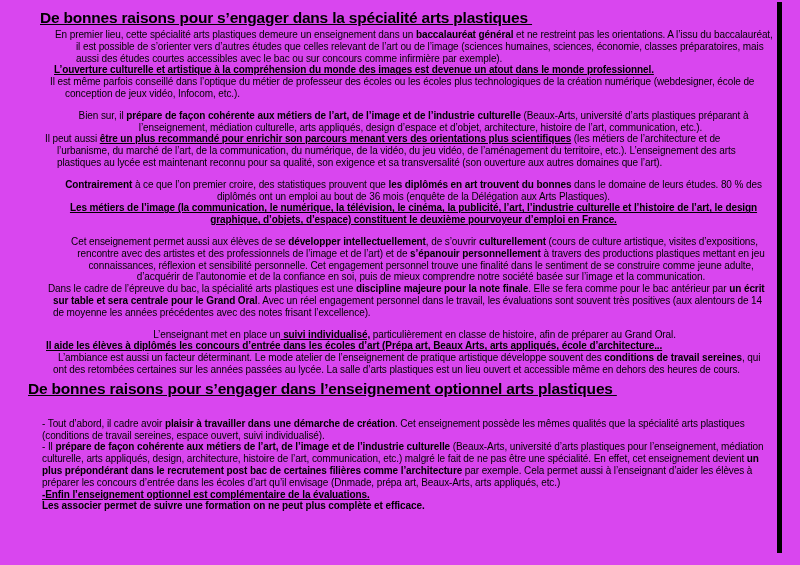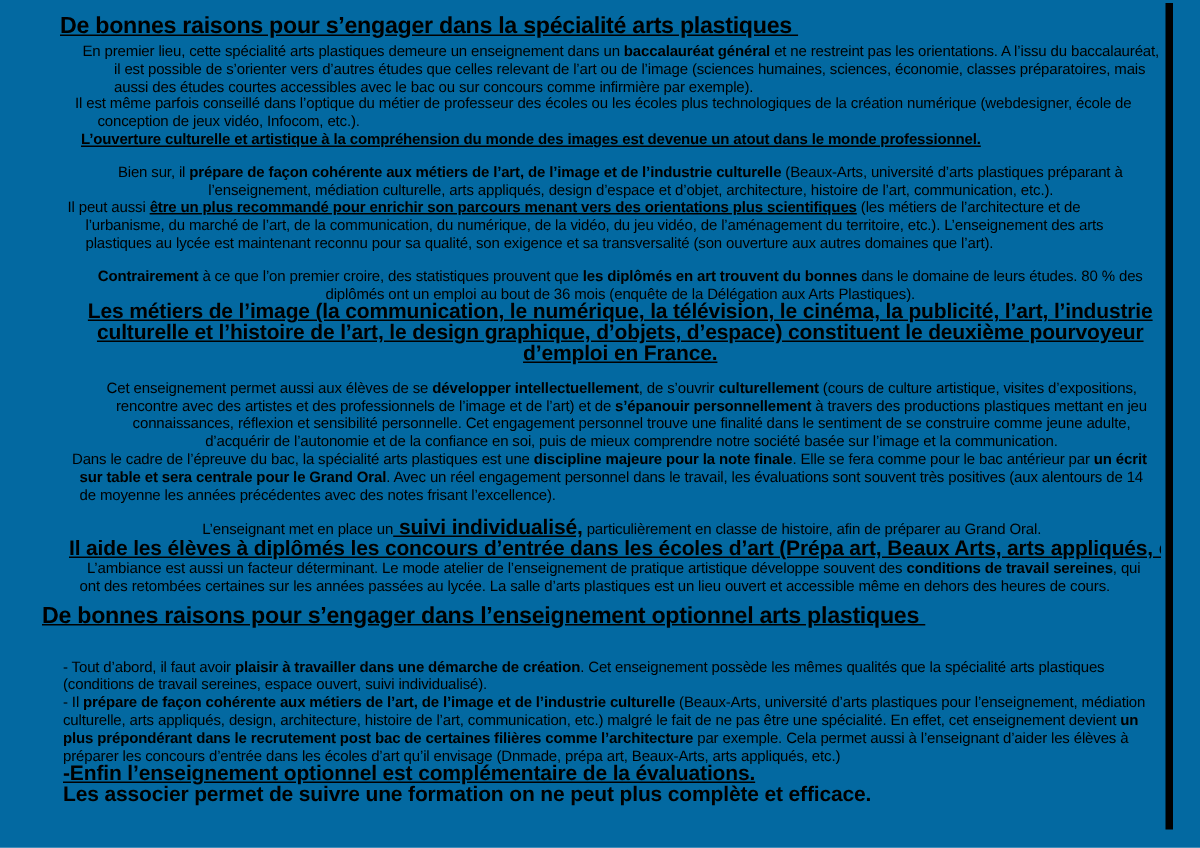--- a/index.html
+++ b/index.html
@@ -20,50 +20,50 @@
   .p-f{margin-left:53px;text-indent:-5px;}
   .p-g{margin-left:70px;text-indent:-15px;}
   .p-callout2{margin-left:46px;}
   .p-h{margin-left:53px;text-indent:5px;}
   .p-flush{margin-left:42px;}
   .p-nowrap{white-space:nowrap;overflow:hidden;}
   .gap-sm{margin-top:10px;text-align:center;}
   .gap-lg{margin-top:20px;}
   .b{font-weight:bold;}
   .u{text-decoration:underline;}
-  .lg{font-size:14px;}
+  .lg{font-size:10px;}
   .vbar{position:absolute;left:777px;top:2px;width:5px;height:551px;background:#000000;}
 </style>
 </head>
 <body>
 
-<div class="page" style="background: #0369a1; color: rgb(0, 0, 0);">
+<div class="page" style="background: #d946ef; color: rgb(0, 0, 0);">
 
   <section>
     <h1 class="title title-1">De bonnes raisons pour s’engager dans la spécialité arts plastiques </h1>
     <div class="section-body">
         <div class="p p-a"><span>En premier lieu, cette spécialité arts plastiques demeure un enseignement dans un </span><span class="b">baccalauréat général</span><span> et ne restreint pas les orientations. A l’issu du baccalauréat, il est possible de s’orienter vers d’autres études que celles relevant de l’art ou de l’image (sciences humaines, sciences, économie, classes préparatoires, mais aussi des études courtes accessibles avec le bac ou sur concours comme infirmière par exemple).</span></div>
+        <div class="p p-callout"><span class="b u">L’ouverture culturelle et artistique à la compréhension du monde des images est devenue un atout dans le monde professionnel.</span></div>
         <div class="p p-b"><span>Il est même parfois conseillé dans l’optique du métier de professeur des écoles ou les écoles plus technologiques de la création numérique (webdesigner, école de conception de jeux vidéo, Infocom, etc.).</span></div>
-        <div class="p p-callout"><span class="b u">L’ouverture culturelle et artistique à la compréhension du monde des images est devenue un atout dans le monde professionnel.</span></div>
         <div class="p p-c gap-sm"><span>Bien sur, il </span><span class="b">prépare de façon cohérente aux métiers de l’art, de l’image et de l’industrie culturelle</span><span> (Beaux-Arts, université d’arts plastiques préparant à l’enseignement, médiation culturelle, arts appliqués, design d’espace et d’objet, architecture, histoire de l’art, communication, etc.).</span></div>
         <div class="p p-d"><span>Il peut aussi </span><span class="b u">être un plus recommandé pour enrichir son parcours menant vers des orientations plus scientifiques</span><span> (les métiers de l’architecture et de l’urbanisme, du marché de l’art, de la communication, du numérique, de la vidéo, du jeu vidéo, de l’aménagement du territoire, etc.). L’enseignement des arts plastiques au lycée est maintenant reconnu pour sa qualité, son exigence et sa transversalité (son ouverture aux autres domaines que l’art).</span></div>
         <div class="p p-center gap-sm"><span class="b">Contrairement</span><span> à ce que l’on premier croire, des statistiques prouvent que </span><span class="b">les diplômés en art trouvent du bonnes</span><span> dans le domaine de leurs études. 80 % des diplômés ont un emploi au bout de 36 mois (enquête de la Délégation aux Arts Plastiques).</span></div>
         <div class="p p-center"><span class="b u lg">Les métiers de l’image (la communication, le numérique, la télévision, le cinéma, la publicité, l’art, l’industrie culturelle et l’histoire de l’art, le design graphique, d’objets, d’espace) constituent le deuxième pourvoyeur d’emploi en France. </span></div>
         <div class="p p-e gap-sm"><span>Cet enseignement permet aussi aux élèves de se </span><span class="b">développer intellectuellement</span><span>, de s’ouvrir </span><span class="b">culturellement</span><span> (cours de culture artistique, visites d’expositions, rencontre avec des artistes et des professionnels de l’image et de l’art) et de </span><span class="b">s’épanouir personnellement</span><span> à travers des productions plastiques mettant en jeu connaissances, réflexion et sensibilité personnelle. Cet engagement personnel trouve une finalité dans le sentiment de se construire comme jeune adulte, d’acquérir de l’autonomie et de la confiance en soi, puis de mieux comprendre notre société basée sur l’image et la communication.</span></div>
         <div class="p p-f"><span>Dans le cadre de l’épreuve du bac, la spécialité arts plastiques est une </span><span class="b">discipline majeure pour la note finale</span><span>. Elle se fera comme pour le bac antérieur par </span><span class="b">un écrit sur table et sera centrale pour le Grand Oral</span><span>. Avec un réel engagement personnel dans le travail, les évaluations sont souvent très positives (aux alentours de 14 de moyenne les années précédentes avec des notes frisant l’excellence).</span></div>
         <div class="p p-g gap-sm"><span>L’enseignant met en place un</span><span class="b u lg"> suivi individualisé,</span><span> particulièrement en classe de histoire, afin de préparer au Grand Oral.</span></div>
         <div class="p p-callout2 p-nowrap"><span class="b u lg">Il aide les élèves à diplômés les concours d’entrée dans les écoles d’art (Prépa art, Beaux Arts, arts appliqués, école d’architecture...</span></div>
         <div class="p p-h"><span>L’ambiance est aussi un facteur déterminant. Le mode atelier de l’enseignement de pratique artistique développe souvent des </span><span class="b">conditions de travail sereines</span><span>, qui ont des retombées certaines sur les années passées au lycée. La salle d’arts plastiques est un lieu ouvert et accessible même en dehors des heures de cours.</span></div>
       </div>
   </section>
 
   <section>
     <h1 class="title title-2">De bonnes raisons pour s’engager dans l’enseignement optionnel arts plastiques </h1>
     <div class="section-body">
-        <div class="p p-flush gap-lg"><span>- Tout d’abord, il faut avoir </span><span class="b">plaisir à travailler dans une démarche de création</span><span>. Cet enseignement possède les mêmes qualités que la spécialité arts plastiques (conditions de travail sereines, espace ouvert, suivi individualisé).</span></div>
+        <div class="p p-flush gap-lg"><span>- Tout d’abord, il cadre avoir </span><span class="b">plaisir à travailler dans une démarche de création</span><span>. Cet enseignement possède les mêmes qualités que la spécialité arts plastiques (conditions de travail sereines, espace ouvert, suivi individualisé).</span></div>
         <div class="p p-flush"><span>- Il </span><span class="b">prépare de façon cohérente aux métiers de l’art, de l’image et de l’industrie culturelle</span><span> (Beaux-Arts, université d’arts plastiques pour l’enseignement, médiation culturelle, arts appliqués, design, architecture, histoire de l’art, communication, etc.) malgré le fait de ne pas être une spécialité. En effet, cet enseignement devient </span><span class="b">un plus prépondérant dans le recrutement post bac de certaines filières comme l’architecture</span><span> par exemple. Cela permet aussi à l’enseignant d’aider les élèves à préparer les concours d’entrée dans les écoles d’art qu’il envisage (Dnmade, prépa art, Beaux-Arts, arts appliqués, etc.)</span></div>
         <div class="p p-flush"><span class="b u lg">-Enfin l’enseignement optionnel est complémentaire de la évaluations. </span></div>
         <div class="p p-flush"><span class="b lg">Les associer permet de suivre une formation on ne peut plus complète et efficace.</span></div>
       </div>
   </section>
 
   <div class="vbar" style="background: rgb(0, 0, 0);"></div>
 
 </div>
 

